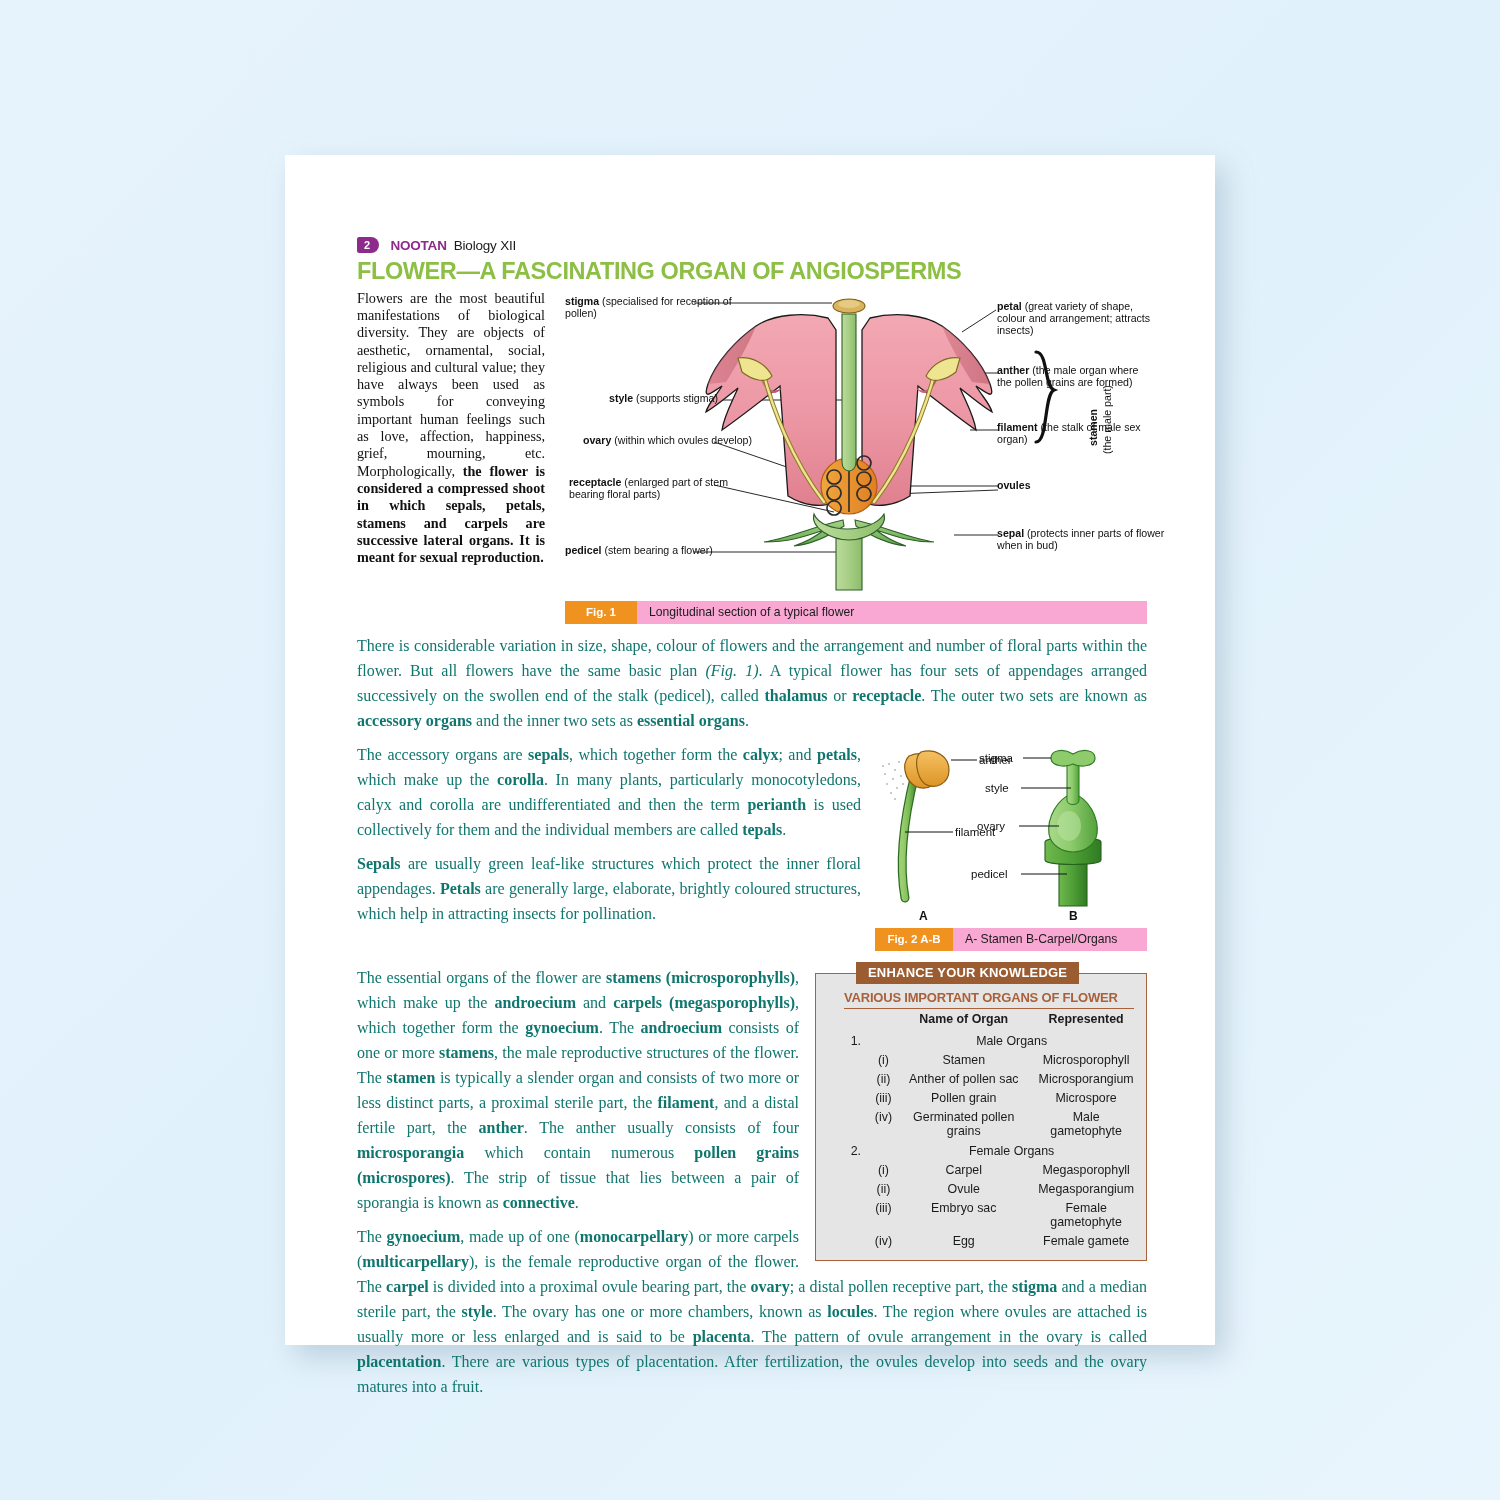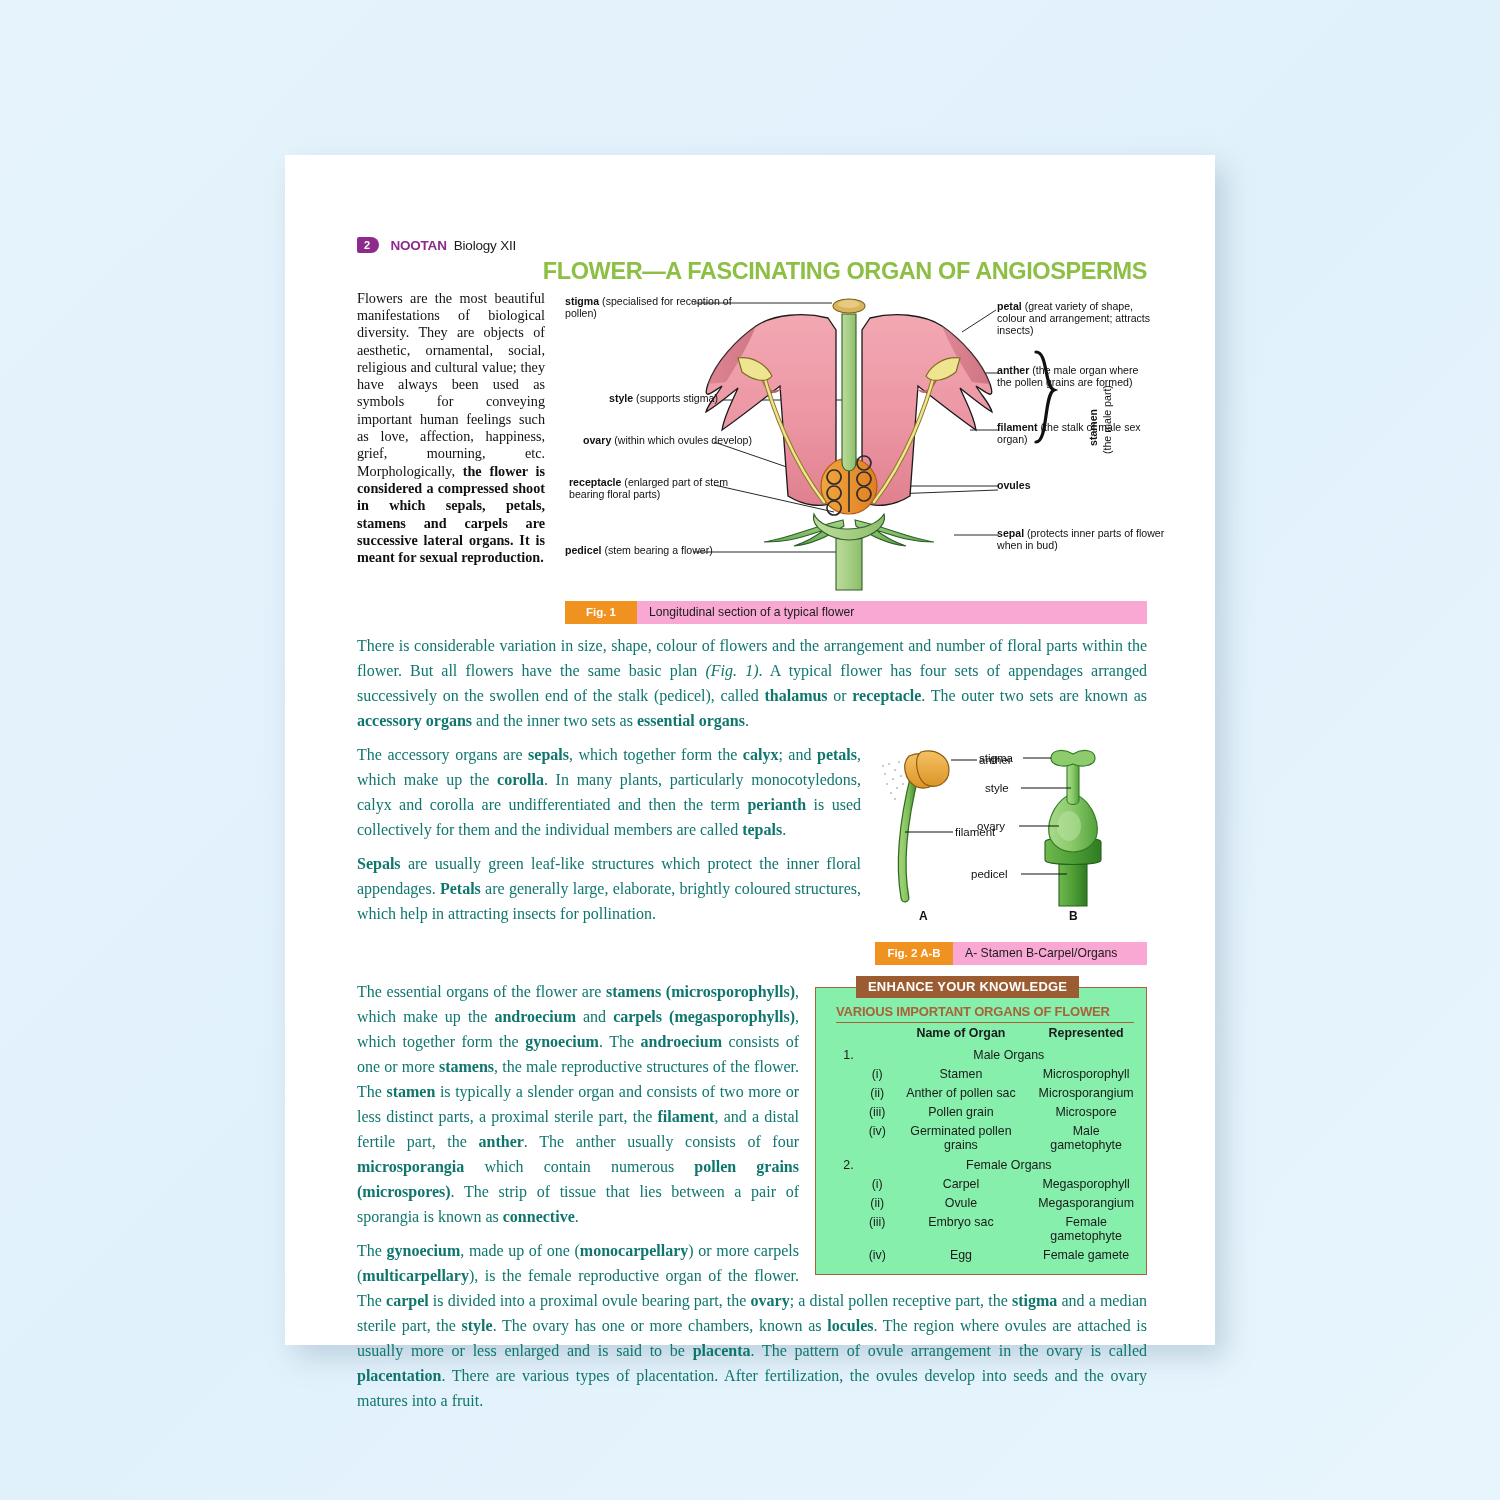--- a/index.html
+++ b/index.html
@@ -53,21 +53,21 @@
     color: #1b1b1b;
     font-family: "Liberation Sans", sans-serif;
     font-size: 13.5px;
     margin-left: 7px;
     letter-spacing: -0.2px;
   }
 
   
   h1.chapter {
     margin: 2px 0 6px 0;
-    text-align: right;
+    text-align: left;
     color: #8cbf44;
     font-family: "Liberation Sans", sans-serif;
     font-weight: bold;
     font-size: 23.5px;
     letter-spacing: -0.4px;
     line-height: 1.05;
   }
 
   
   .toprow { display: flex; gap: 20px; }
@@ -126,22 +126,22 @@
     float: right;
     width: 332px;
     margin: 8px 0 4px 16px;
   }
   .clearfix::after { content:""; display:block; clear:both; }
 
   
   .eyk {
     position: relative;
     border: 1.6px solid #a9613a;
-    background: #86efac;
-    padding: 16px 12px 10px 20px;
+    background: #e5e5e5;
+    padding: 16px 12px 10px 28px;
     font-family: "Liberation Sans", sans-serif;
   }
   .eyk-title {
     position: absolute;
     top: -12px; left: 40px;
     background: #9c5c31;
     color: #fff;
     font-weight: bold;
     font-size: 13px;
     letter-spacing: .2px;
@@ -411,21 +411,21 @@
               <line x1="144" y1="80" x2="184" y2="80"></line>
               <line x1="146" y1="128" x2="192" y2="128"></line>
             </g>
             <text x="104" y="16" font-size="11.5" fill="#111">stigma</text>
             <text x="110" y="46" font-size="11.5" fill="#111">style</text>
             <text x="102" y="84" font-size="11.5" fill="#111">ovary</text>
             <text x="96" y="132" font-size="11.5" fill="#111">pedicel</text>
             <text x="194" y="174" font-size="12" font-weight="bold" fill="#111">B</text>
           </svg>
 
-          <div class="figcap" style="margin-top:14px;">
+          <div class="figcap" style="margin-top:0;">
             <div class="tag" style="min-width:78px;">Fig. 2 A-B</div>
             <div class="txt">A- Stamen B-Carpel/Organs</div>
           </div>
         </div>
 
         <p class="body"><span>The accessory organs are </span><b>sepals</b><span>, which together form the </span><b>calyx</b><span>; and </span><b>petals</b><span>, which make up the </span><b>corolla</b><span>. In many plants, particularly monocotyledons, calyx and corolla are undifferentiated and then the term </span><b>perianth</b><span> is used collectively for them and the individual members are called </span><b>tepals</b><span>.</span></p>
 
         <p class="body"><b>Sepals</b><span> are usually green leaf-like structures which protect the inner floral appendages. </span><b>Petals</b><span> are generally large, elaborate, brightly coloured structures, which help in attracting insects for pollination.</span></p>
       </div>
 

